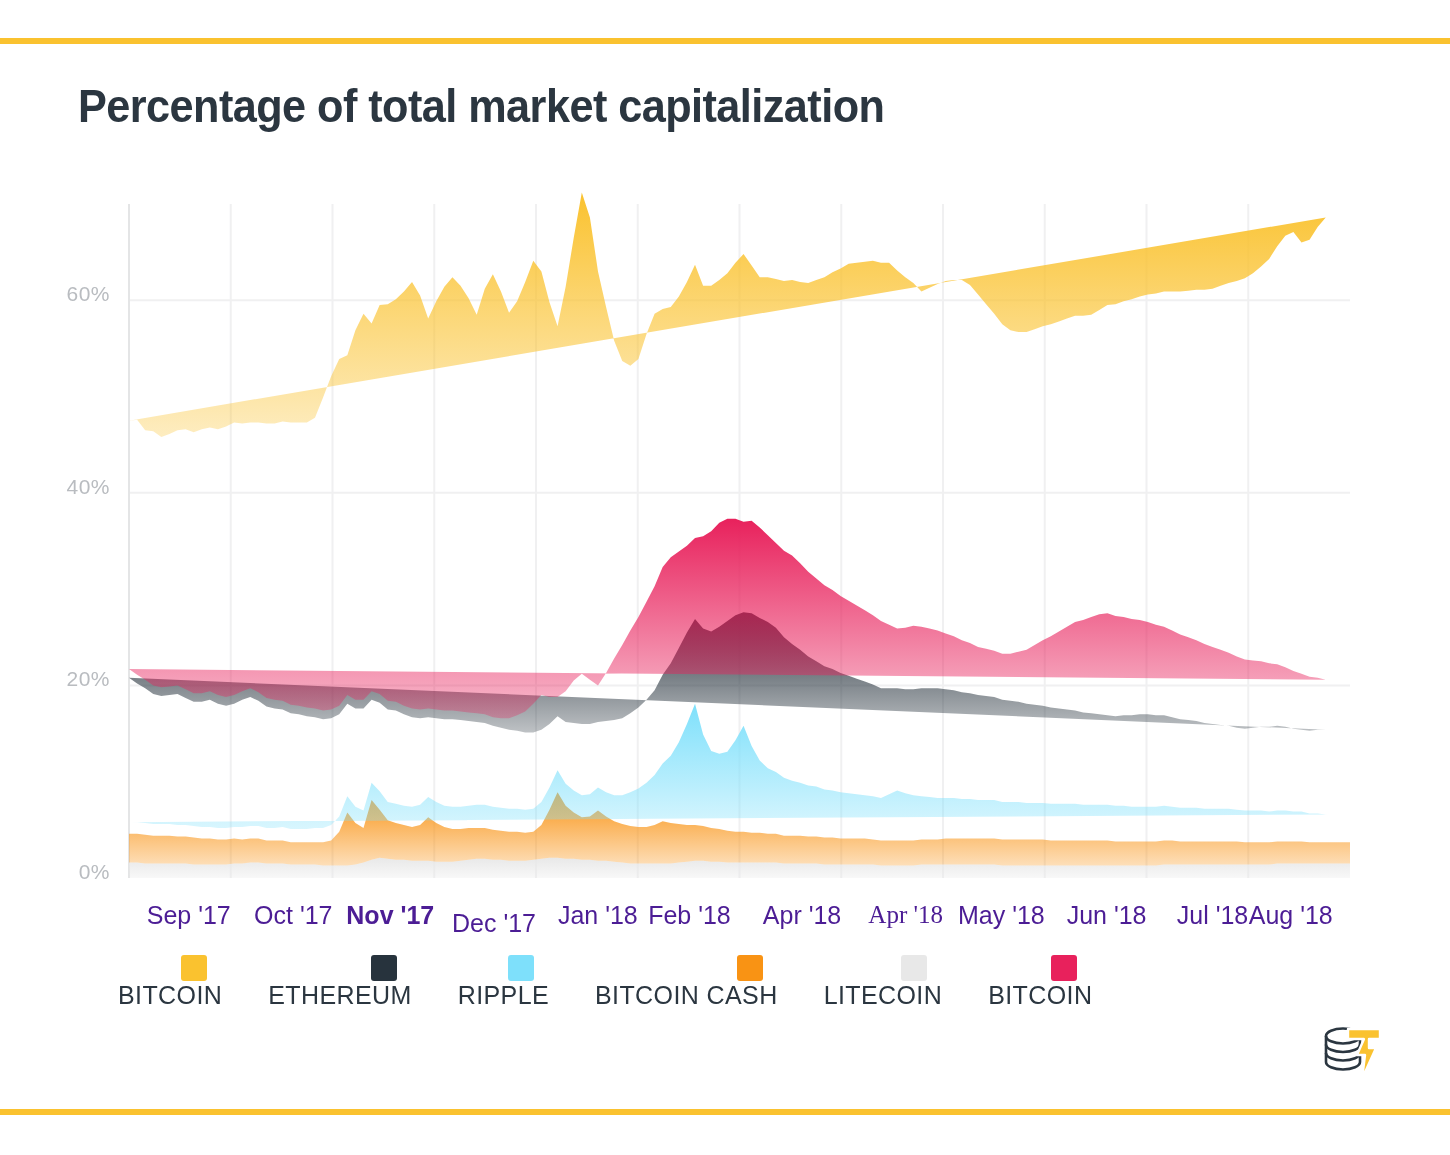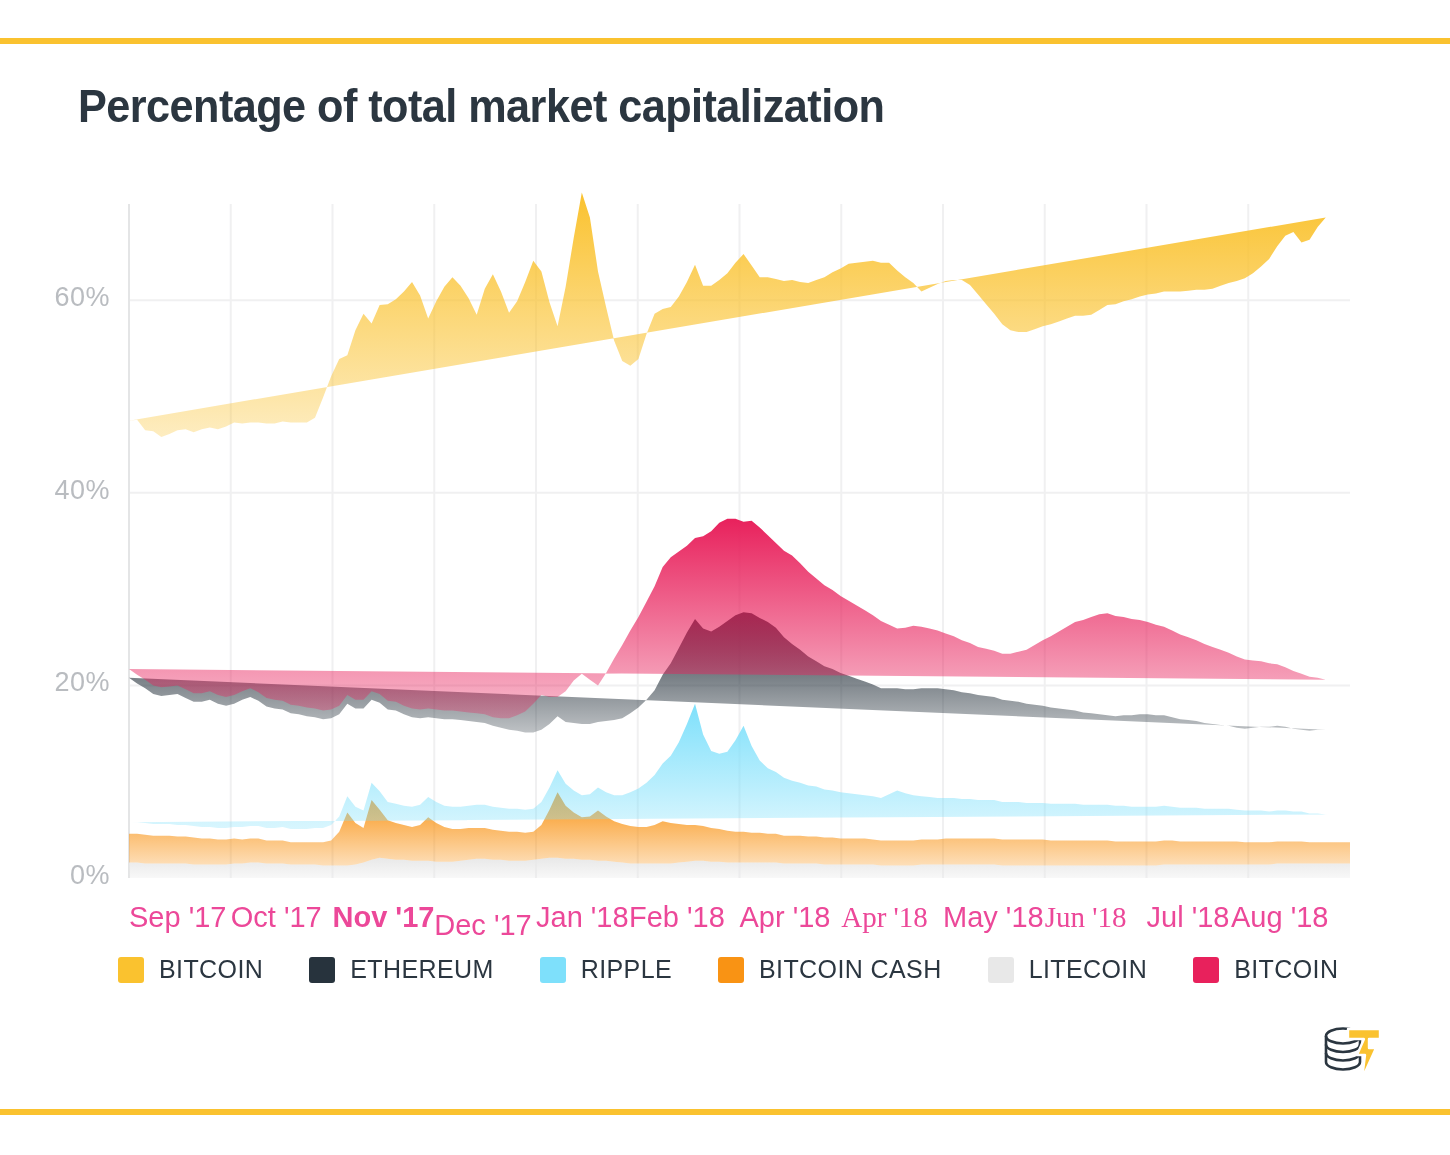--- a/index.html
+++ b/index.html
@@ -19,29 +19,29 @@
     color:#2B3640;white-space:nowrap;
     transform:scaleX(0.92);transform-origin:left center;
   }
 
   .chart-wrap{position:absolute;left:0;top:0;width:1450px;height:1155px;}
 
   svg.plot{position:absolute;left:0;top:0;}
 
   .ylabel{
     position:absolute;text-align:right;width:90px;
-    font-size:27px;color:#B9BCC0;letter-spacing:0.5px;
+    font-size:21px;color:#B9BCC0;letter-spacing:0.5px;
   }
   .xlabel{
-    position:absolute;text-align:left;
-    font-size:29px;color:#ec4899;white-space:nowrap;
+    position:absolute;text-align:right;
+    font-size:25px;color:#4c1d95;white-space:nowrap;
   }
 
   .legend{position:absolute;left:118px;top:955px;display:flex;align-items:center;}
-  .legend-item{display:flex;align-items:center;margin-right:46px;}
+  .legend-item{display:flex;align-items:flex-end;margin-right:46px;flex-direction:column;}
   .swatch{width:26px;height:26px;border-radius:3px;margin-right:15px;flex:0 0 auto;}
   .legend-label{
     font-size:25px;color:#2B3640;letter-spacing:0.4px;white-space:nowrap;
     font-family:"Liberation Sans",sans-serif;
   }
 
   .logo{position:absolute;left:1318px;top:1022px;width:66px;height:62px;}
 </style>
 </head>
 <body>
@@ -111,21 +111,21 @@
   <div id="xlabels">
       <div class="xlabel" style="width: 101.75px; left: 129px; top: 901px;">Sep '17</div>
       <div class="xlabel" style="width: 101.75px; left: 230.75px; top: 901px;">Oct '17</div>
       <div class="xlabel" style="width: 101.75px; left: 332.5px; top: 901px; font-weight: bold;">Nov '17</div>
       <div class="xlabel" style="width: 101.75px; left: 434.25px; top: 901px; margin-top: 8px;">Dec '17</div>
       <div class="xlabel" style="width: 101.75px; left: 536px; top: 901px;">Jan '18</div>
       <div class="xlabel" style="width: 101.75px; left: 629px; top: 901px;">Feb '18</div>
       <div class="xlabel" style="width: 101.75px; left: 739.5px; top: 901px;">Apr '18</div>
       <div class="xlabel" style="width: 101.75px; left: 841.25px; top: 901px; font-family: Liberation Serif, serif;">Apr '18</div>
       <div class="xlabel" style="width: 101.75px; left: 943px; top: 901px;">May '18</div>
-      <div class="xlabel" style="width: 101.75px; left: 1044.75px; top: 901px; font-family: Liberation Serif, serif;">Jun '18</div>
+      <div class="xlabel" style="width: 101.75px; left: 1044.75px; top: 901px;">Jun '18</div>
       <div class="xlabel" style="width: 101.75px; left: 1146.5px; top: 901px;">Jul '18</div>
       <div class="xlabel" style="width: 101.75px; left: 1231px; top: 901px;">Aug '18</div>
     </div>
 </div>
 
 <div class="legend" id="legend">
     <div class="legend-item">
       <span class="swatch" style="background: rgb(250, 194, 47);"></span>
       <span class="legend-label">BITCOIN</span>
     </div>

